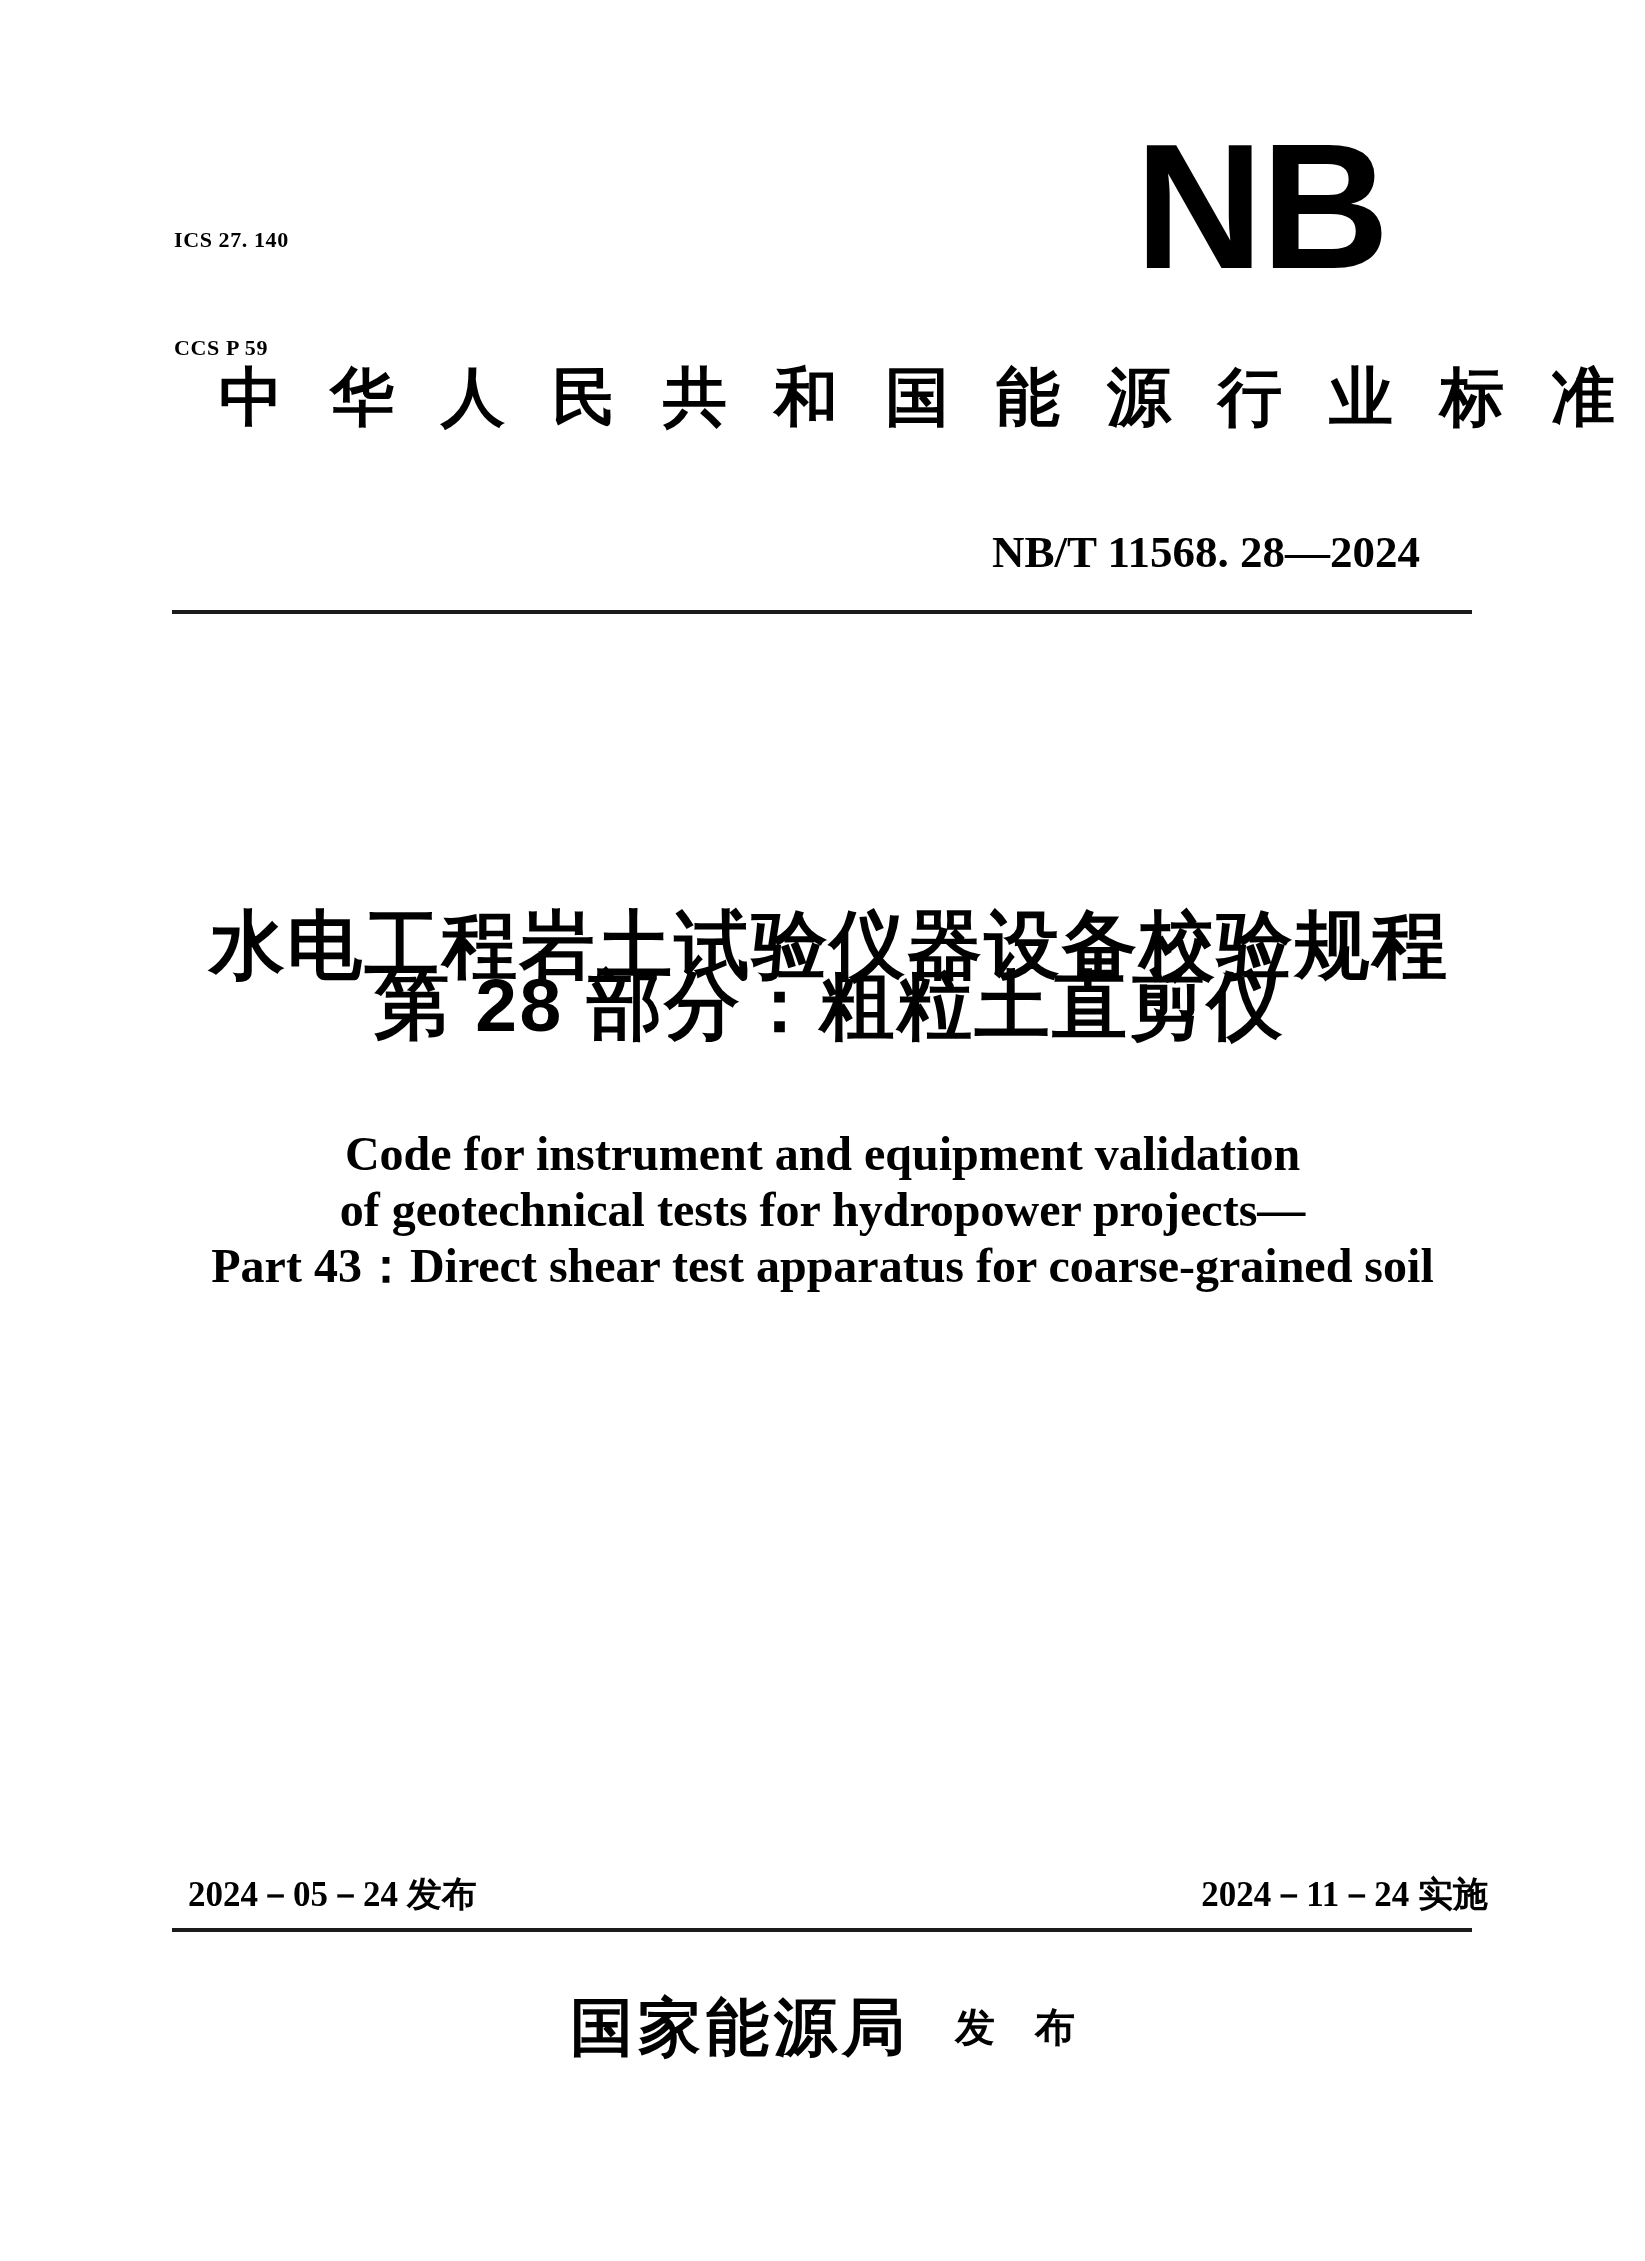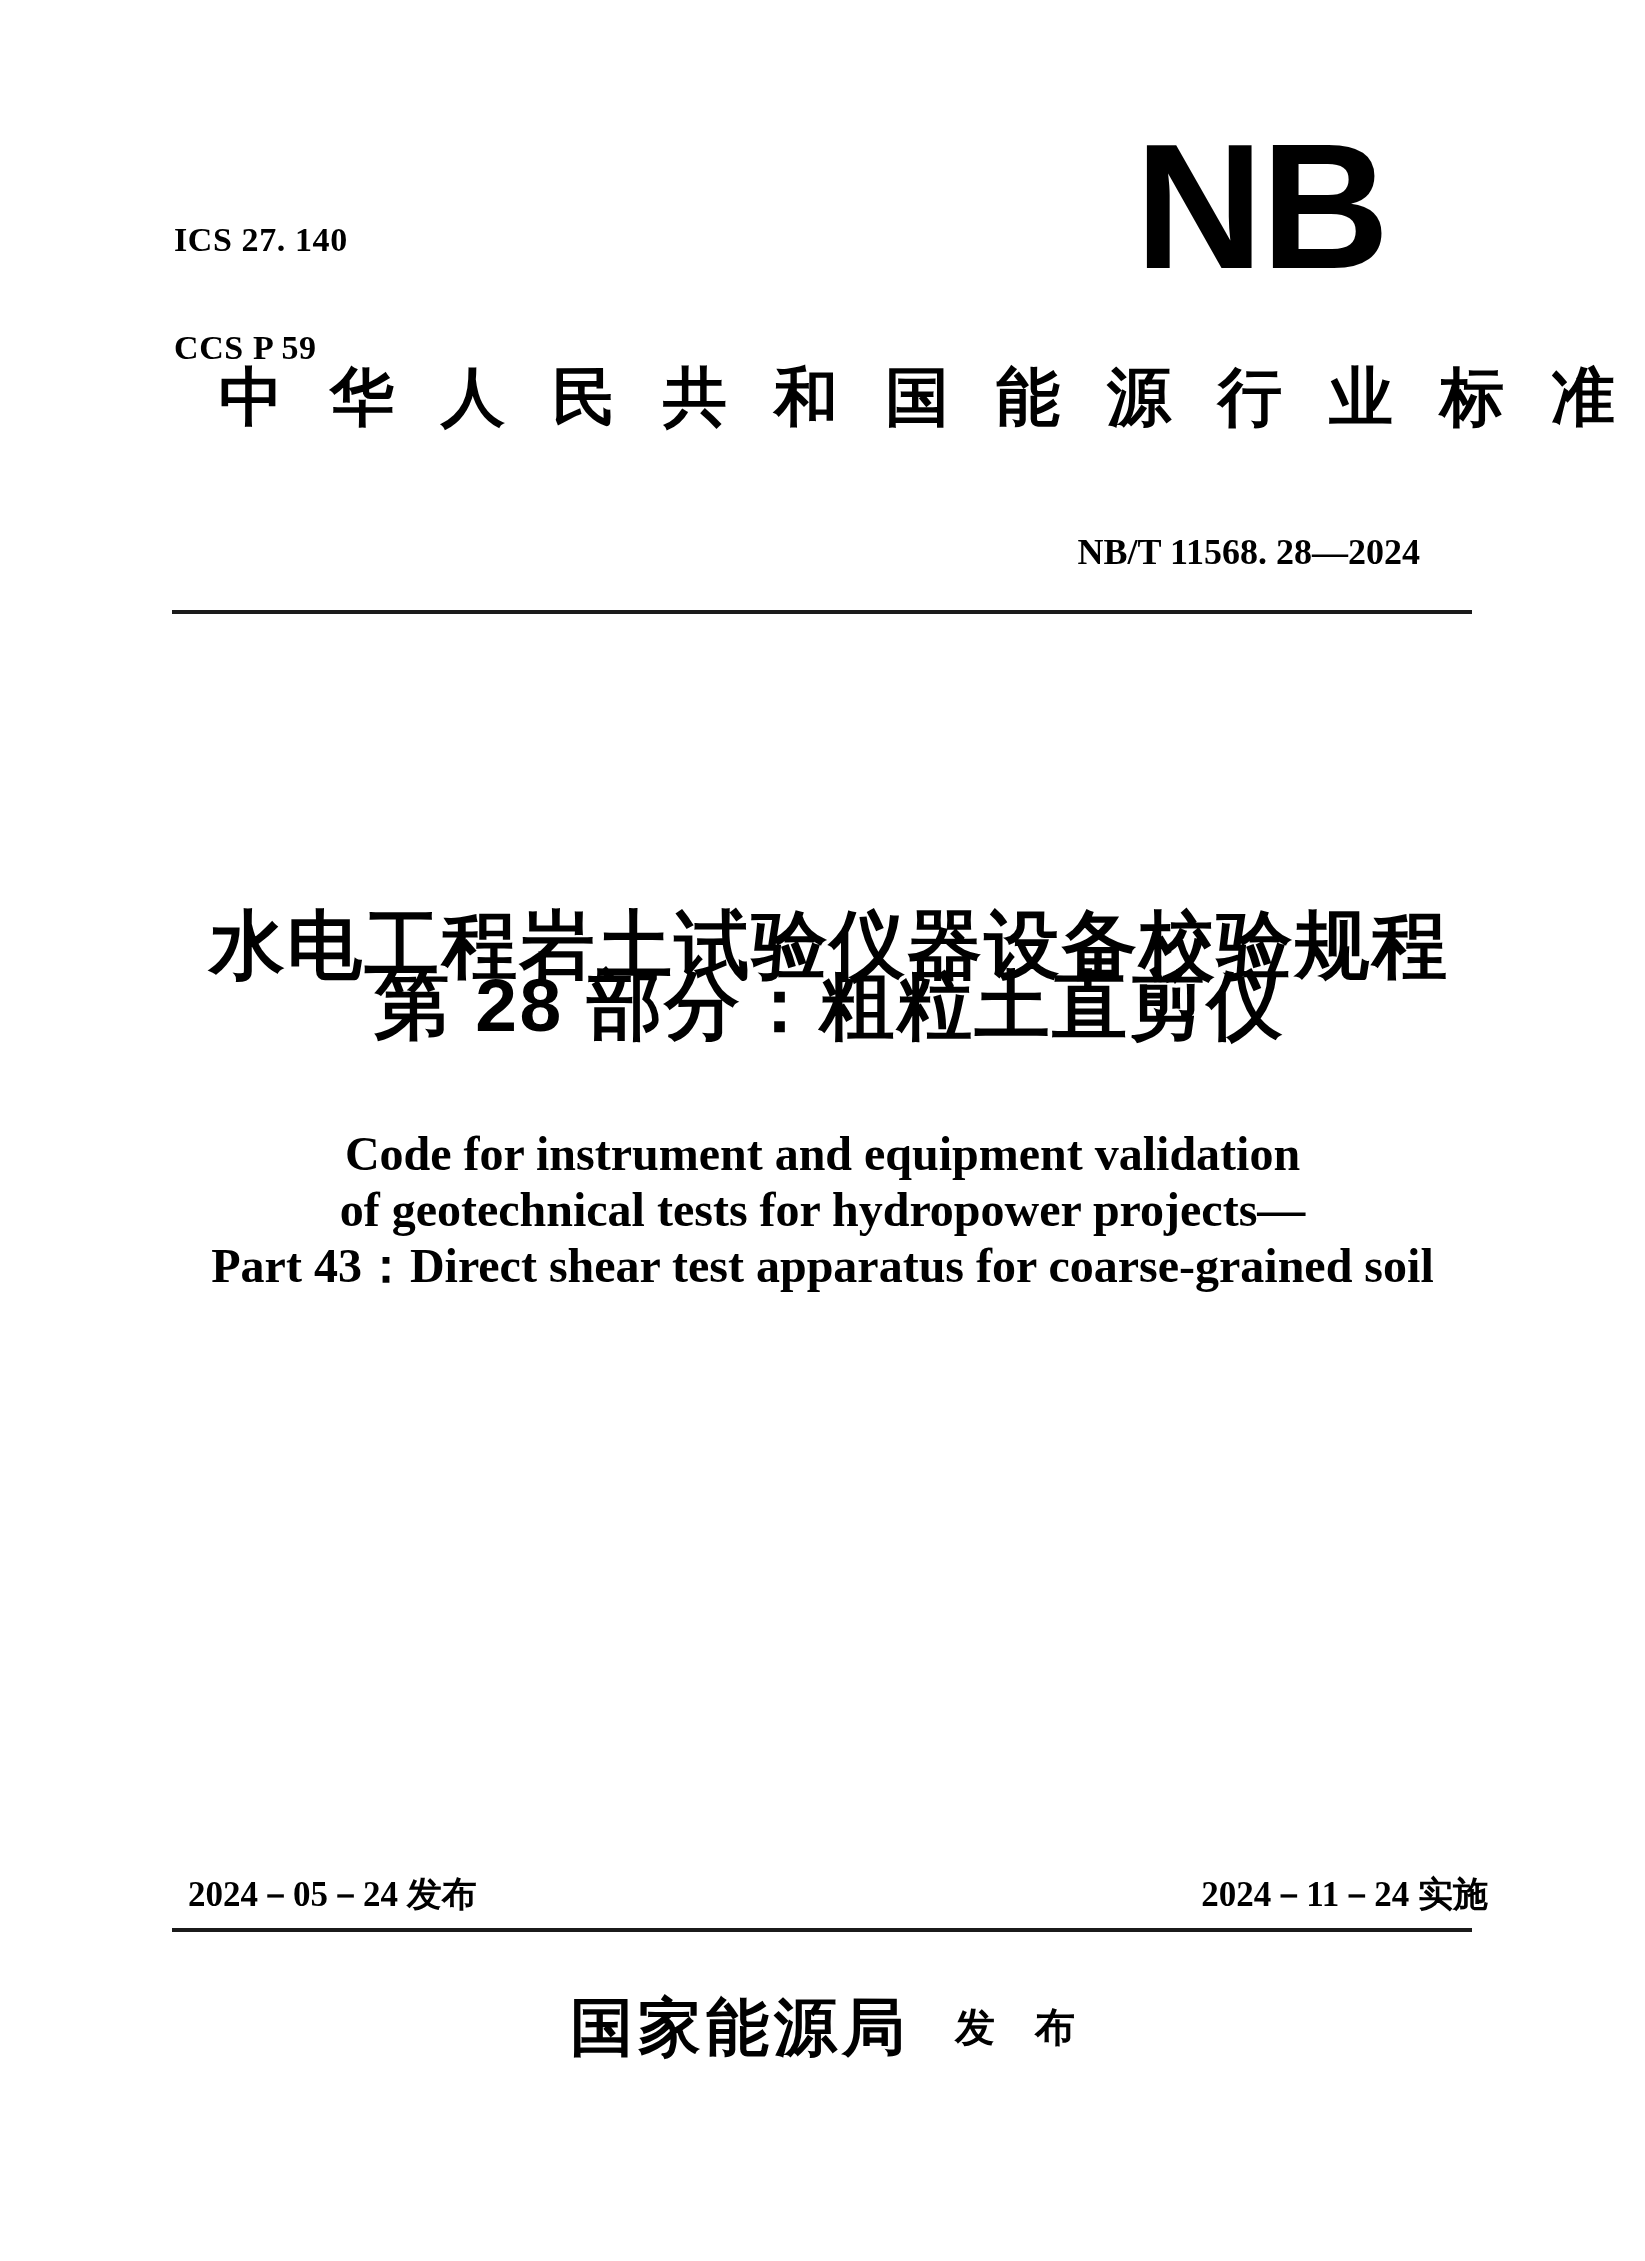--- a/index.html
+++ b/index.html
@@ -17,21 +17,21 @@
     font-family: "Liberation Serif", "DejaVu Serif", serif;
   }
   .abs { position: absolute; }
 
   
   .ics-block {
     left: 174px;
     top: 150px;
     font-family: "Liberation Serif", "DejaVu Serif", serif;
     font-weight: bold;
-    font-size: 34px;
+    font-size: 22px;
     line-height: 36px;
     letter-spacing: 0.6px;
     white-space: pre;
   }
 
   
   .nb-logo {
     left: 1135px;
     top: 118px;
     font-family: "Liberation Sans", "DejaVu Sans", sans-serif;
@@ -57,21 +57,21 @@
     white-space: nowrap;
     box-sizing: border-box;
   }
 
   
   .std-number {
     right: 225px;
     top: 534px;
     font-family: "Liberation Serif", "DejaVu Serif", serif;
     font-weight: bold;
-    font-size: 36px;
+    font-size: 45px;
     line-height: 36px;
     white-space: nowrap;
   }
 
   .rule {
     left: 172px;
     width: 1300px;
     height: 4.4px;
     background: #1b1b1b;
   }

